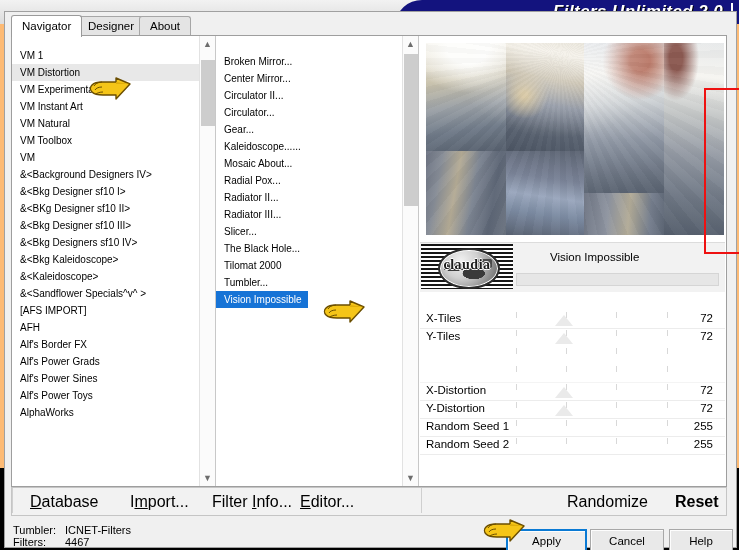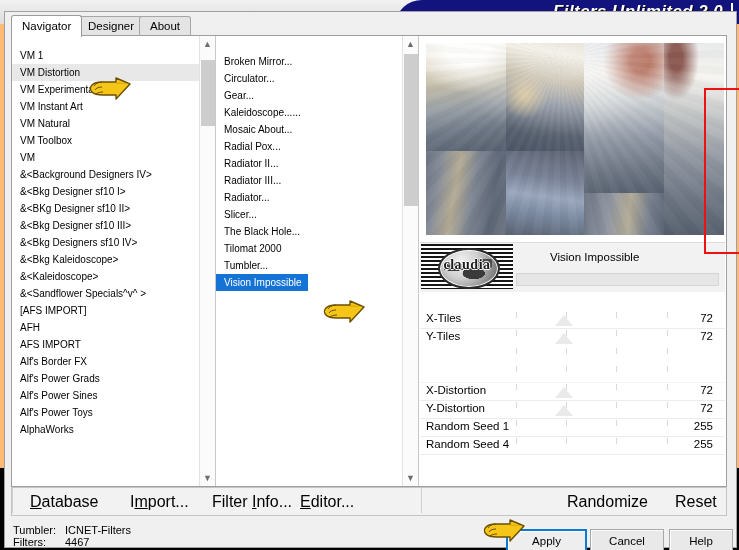--- a/index.html
+++ b/index.html
@@ -230,21 +230,20 @@
               <div class="li">&amp;&lt;Background Designers IV&gt;</div>
               <div class="li">&amp;&lt;Bkg Designer sf10 I&gt;</div>
               <div class="li">&amp;&lt;BKg Designer sf10 II&gt;</div>
               <div class="li">&amp;&lt;Bkg Designer sf10 III&gt;</div>
               <div class="li">&amp;&lt;Bkg Designers sf10 IV&gt;</div>
               <div class="li">&amp;&lt;Bkg Kaleidoscope&gt;</div>
               <div class="li">&amp;&lt;Kaleidoscope&gt;</div>
               <div class="li">&amp;&lt;Sandflower Specials^v^ &gt;</div>
               <div class="li">[AFS IMPORT]</div>
               <div class="li">AFH</div>
-              <div class="li">AFS IMPORT</div>
               <div class="li">Alf's Border FX</div>
               <div class="li">Alf's Power Grads</div>
               <div class="li">Alf's Power Sines</div>
               <div class="li">Alf's Power Toys</div>
               <div class="li">AlphaWorks</div>
             </div>
         </div>
 
         <div class="vscroll" style="left:187px;">
           <div class="track"></div>
@@ -254,42 +253,45 @@
         </div>
 
         <div class="panel-sep-v" style="left:203px;"></div>
 
         <div class="listcol" style="left:204px;width:186px;">
           <div class="list" id="flt-list" style="padding-top:17px;">
               <div class="li-wrap">
                 <div class="li">Broken Mirror...</div>
               </div>
               <div class="li-wrap">
+                <div class="li">Center Mirror...</div>
+              </div>
+              <div class="li-wrap">
+                <div class="li">Circulator II...</div>
+              </div>
+              <div class="li-wrap">
                 <div class="li">Circulator...</div>
               </div>
               <div class="li-wrap">
                 <div class="li">Gear...</div>
               </div>
               <div class="li-wrap">
                 <div class="li">Kaleidoscope......</div>
               </div>
               <div class="li-wrap">
                 <div class="li">Mosaic About...</div>
               </div>
               <div class="li-wrap">
                 <div class="li">Radial Pox...</div>
               </div>
               <div class="li-wrap">
                 <div class="li">Radiator II...</div>
               </div>
               <div class="li-wrap">
                 <div class="li">Radiator III...</div>
-              </div>
-              <div class="li-wrap">
-                <div class="li">Radiator...</div>
               </div>
               <div class="li-wrap">
                 <div class="li">Slicer...</div>
               </div>
               <div class="li-wrap">
                 <div class="li">The Black Hole...</div>
               </div>
               <div class="li-wrap">
                 <div class="li">Tilomat 2000</div>
               </div>
@@ -424,21 +426,21 @@
                 <div class="plabel">Random Seed 1</div>
                 <div class="ptrack">
                   <div class="ptick" style="left: 0%;"></div>
                   <div class="ptick" style="left: 33%;"></div>
                   <div class="ptick" style="left: 66%;"></div>
                   <div class="ptick" style="left: 100%;"></div>
                 </div>
                 <div class="pvalue">255</div>
               </div>
               <div class="prow" style="top: 144px;">
-                <div class="plabel">Random Seed 4</div>
+                <div class="plabel">Random Seed 2</div>
                 <div class="ptrack">
                   <div class="ptick" style="left: 0%;"></div>
                   <div class="ptick" style="left: 33%;"></div>
                   <div class="ptick" style="left: 66%;"></div>
                   <div class="ptick" style="left: 100%;"></div>
                 </div>
                 <div class="pvalue">255</div>
               </div>
             </div>
 
@@ -448,21 +450,21 @@
       </div>
 
       <div class="toolbar">
         <div class="tb-sep" style="left:0px;"></div>
         <div class="tb-sep" style="left:409px;"></div>
         <div class="tbtn" style="left:18px;"><u>D</u><span>atabase</span></div>
         <div class="tbtn" style="left:118px;">I<u>m</u><span>port...</span></div>
         <div class="tbtn" style="left:200px;">Filter <u>I</u><span>nfo...</span></div>
         <div class="tbtn" style="left:288px;"><u>E</u><span>ditor...</span></div>
         <div class="tbtn" style="left:555px;"><span>Randomize</span></div>
-        <div class="tbtn" style="left:663px;"><span>Reset</span></div>
+        <div class="tbtn" style="left:663px;font-weight:bold;"><span>Reset</span></div>
       </div>
 
       <div class="statusbar">
         <span class="row"><span class="lbl-k">Tumbler:</span><span>ICNET-Filters</span></span>
         <span class="row"><span class="lbl-k">Filters:</span><span>4467</span></span>
       </div>
 
       <div class="dbtn primary" style="left:501px;width:77px;"><span>Apply</span></div>
       <div class="dbtn" style="left:585px;width:72px;"><span>Cancel</span></div>
       <div class="dbtn" style="left:664px;width:62px;"><span>Help</span></div>

